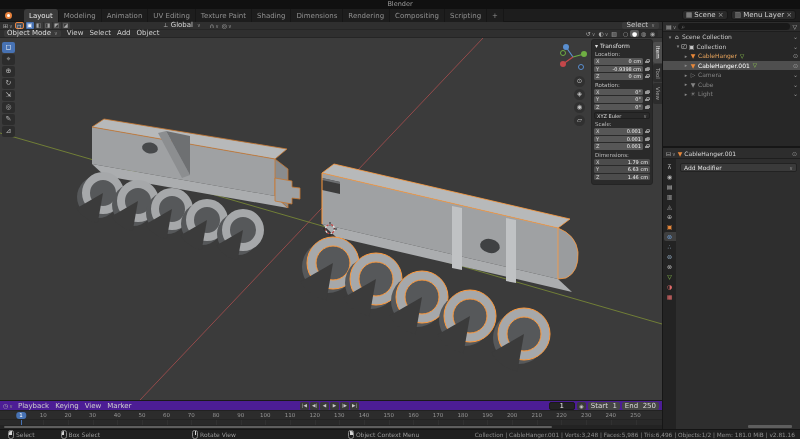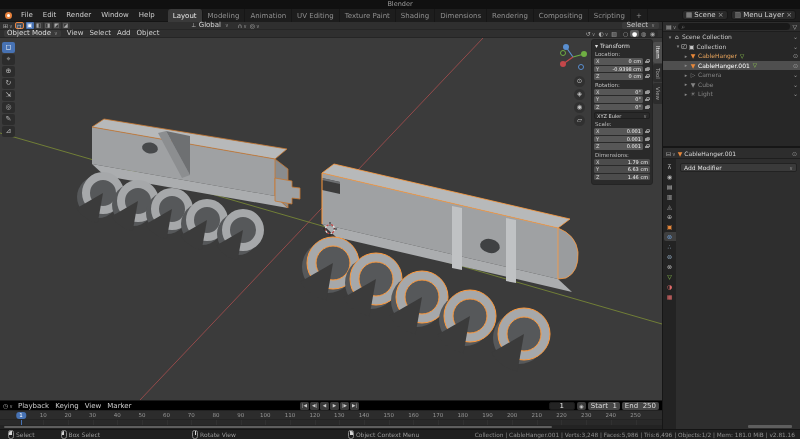--- a/index.html
+++ b/index.html
@@ -18,21 +18,21 @@
 .tbright{margin-left:auto;display:flex;align-items:center;gap:3px;padding-right:4px}
 .selpill{display:flex;align-items:center;gap:2px;background:#2a2a2a;border:1px solid #171717;border-radius:3px;padding:0 3px;height:10px;color:#cfcfcf}
 .selpill .gl{color:#9a9a9a}
 
 .tsrow{left:0;top:22px;width:662px;height:7.5px;background:#2f2f2f;border-bottom:1px solid #262626;display:flex;align-items:center;gap:2px;padding:0 3px}
 .edico{color:#b5b5b5;font-size:6px}
 .dd{color:#8b8b8b;font-size:5px;margin-left:1px}
 .toolbtn{width:9px;height:6.5px;background:#48515e;border:1px solid #e8823c;border-radius:2px;text-align:center;line-height:6px;font-size:5px;color:#dfe6ee}
 .mico{width:8px;height:6.5px;background:#3a3a3a;border-radius:1px;text-align:center;line-height:6.5px;font-size:5.5px;color:#a8a8a8}
 .mico.act{background:#4772b3;color:#fff}
-.orientwrap{display:flex;align-items:center;gap:3px;margin-left:120px}
+.orientwrap{display:flex;align-items:center;gap:3px;margin-left:92px}
 .opts{margin-left:auto;background:#3a3a3a;border-radius:2px;padding:0 4px;height:6.5px;line-height:6.5px;color:#c8c8c8}
 
 .vph{left:0;top:29.5px;width:662px;height:8.5px;background:#2f2f2f;border-bottom:1px solid #252525;display:flex;align-items:center;gap:3px;padding:0 4px}
 .modepill{display:flex;align-items:center;gap:2px;background:#3a3a3a;border-radius:2px;padding:0 3px;height:7px;line-height:7px;color:#dcdcdc}
 .vmenu{padding:0 3px;color:#cfcfcf;line-height:8px}
 .vpr{margin-left:auto;display:flex;align-items:center;gap:3px}
 .hic{color:#b0b0b0;font-size:6px}
 .shade{display:flex;background:#2a2a2a;border-radius:2px;padding:0 1px}
 .sball{width:9px;text-align:center;font-size:6px;color:#a5a5a5;line-height:7.5px}
 .sball.act{background:#5b5b5b;border-radius:2px;color:#fff}
@@ -80,21 +80,21 @@
 .phdr{display:flex;align-items:center;gap:2px;height:11px;background:#2d2d2d;border-bottom:1px solid #1e1e1e;padding:0 3px}
 .crumb{display:flex;align-items:center;gap:2px;color:#d8d8d8;font-size:6px}
 .pin{margin-left:auto;color:#8f8f8f;font-size:6px}
 .ptabs{position:absolute;left:0;top:11px;width:13px;height:270px;background:#232323;display:flex;flex-direction:column;align-items:center;padding-top:3px;gap:1px}
 .ptab{width:12px;height:9px;text-align:center;line-height:9px;font-size:6px;border-radius:2px 0 0 2px}
 .ptab.act{background:#3f3f3f}
 .addmod{position:absolute;left:17px;top:15px;width:117px;height:9px;background:#3a3a3a;border:1px solid #222;border-radius:2px;display:flex;align-items:center;padding:0 3px;color:#dedede;font-size:6px}
 .addmod .dd{margin-left:auto}
 
 .timeline{left:0;top:400px;width:662px;height:29px;background:#2a2a2a;border-top:1px solid #1a1a1a}
-.tlh{display:flex;align-items:center;gap:2px;height:10px;padding:0 3px;background:#000000;border-bottom:1px solid #222}
+.tlh{display:flex;align-items:center;gap:2px;height:10px;padding:0 3px;background:#4c1d95;border-bottom:1px solid #222}
 .tmenu{padding:0 3px;color:#cfcfcf}
 .pbwrap{position:absolute;left:300px;top:1px;display:flex;gap:1px}
 .pbtn{min-width:9px;height:8px;background:#3a3a3a;border-radius:1.5px;color:#c9c9c9;font-size:4.5px;line-height:8px;text-align:center;padding:0 1px}
 .tlr{position:absolute;right:3px;top:1px;display:flex;gap:2px;align-items:center}
 .fbox{background:#232323;border:1px solid #1a1a1a;border-radius:2px;width:26px;height:8px;text-align:center;line-height:7px;color:#e8e8e8}
 .rpill{background:#454545;border-radius:2px;height:8px;line-height:8px;padding:0 3px;color:#dcdcdc}
 .keyb{width:9px;height:8px;background:#3a3a3a;border-radius:2px;color:#c9c9c9;text-align:center;line-height:8px;font-size:5px}
 .ruler{position:absolute;left:0;top:10px;width:662px;height:8.5px;background:#2c2c2c;border-bottom:1px solid #242424}
 .tick{position:absolute;top:1px;transform:translateX(-50%);color:#969696;font-size:5.5px}
 .cf{position:absolute;left:21px;top:.5px;transform:translateX(-50%);background:#4772b3;color:#fff;border-radius:3px;padding:0 3px;font-size:5.5px;line-height:7px}
@@ -115,27 +115,20 @@
 .stats{margin-left:auto;padding-right:5px;color:#8f8f8f;font-size:5.8px;white-space:nowrap}
 .h-select{margin-left:8px}.h-box{margin-left:26px}.h-rot{margin-left:92px}.h-ctx{margin-left:112px}
 </style>
 </head>
 <body>
 
 <div class="abs titlebar">Blender</div>
 
 <div class="abs topbar">
   <span class="logo"></span>
-  <span id="menus" style="display:flex">
-      <span class="menu">File</span>
-      <span class="menu">Edit</span>
-      <span class="menu">Render</span>
-      <span class="menu">Window</span>
-      <span class="menu">Help</span>
-    </span>
   <span id="wtabs" class="wtabs">
       <span class="wtab act">Layout</span>
       <span class="wtab">Modeling</span>
       <span class="wtab">Animation</span>
       <span class="wtab">UV Editing</span>
       <span class="wtab">Texture Paint</span>
       <span class="wtab">Shading</span>
       <span class="wtab">Dimensions</span>
       <span class="wtab">Rendering</span>
       <span class="wtab">Compositing</span>

